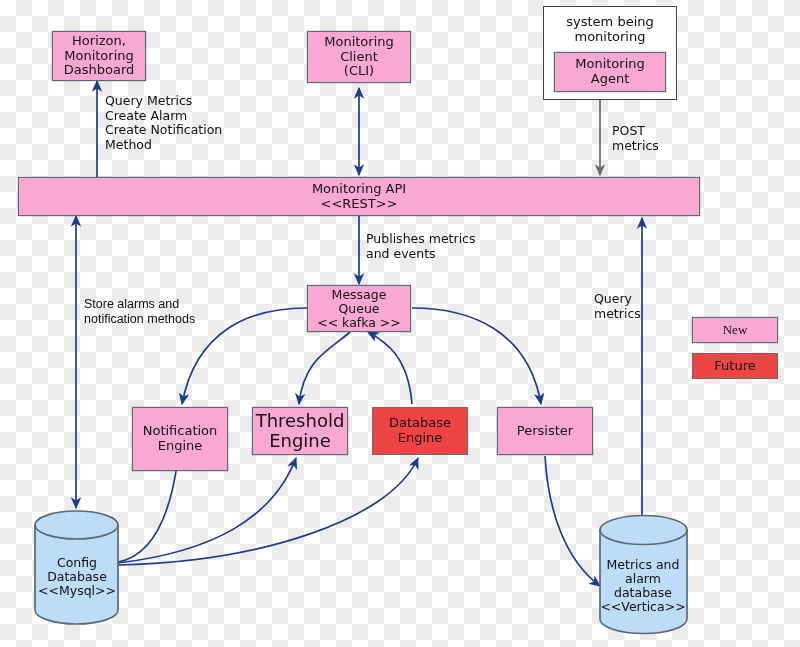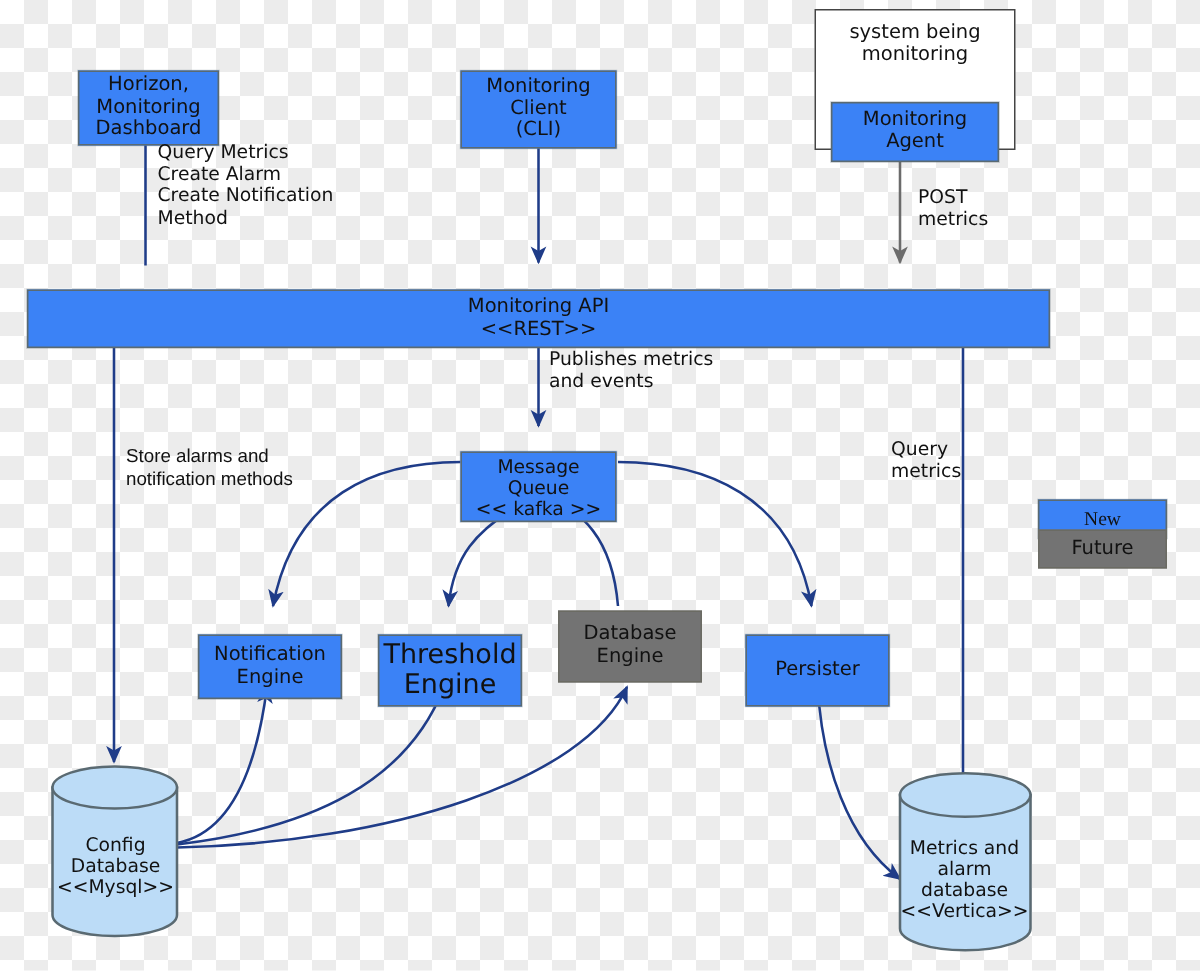--- a/index.html
+++ b/index.html
@@ -21,27 +21,26 @@
   .node{
     position:absolute;
     box-sizing:border-box;
     display:flex;flex-direction:column;align-items:center;justify-content:center;
     text-align:center;
     color:#111111;
     line-height:1.12;
     z-index:3;
   }
   .box-new{
-    background:#3b82f6;
+    background:#f9a8d4;
     border:1.6px solid #5a6a72;
     box-shadow:0 0 0 0.5px rgba(90,106,114,.35);
-    margin-top:16px;
   }
   .box-future{
-    background:#737373;
+    background:#ef4444;
     border:1.6px solid #6b6b63;
   }
   .box-plain{
     background:#ffffff;
     border:1.5px solid #444444;
   }
   .lbl{
     position:absolute;
     color:#111111;
     line-height:1.16;
@@ -135,21 +134,21 @@
     <span style="white-space:pre-line;">Message
 Queue
 &lt;&lt; kafka &gt;&gt;</span>
   </div>
 
   <div class="node box-new" style="left:18px;top:177px;width:682px;height:39px;font-size:13px;">
     <span style="white-space:pre-line;">Monitoring API
 &lt;&lt;REST&gt;&gt;</span>
   </div>
 
-  <div class="node box-new" style="left:132px;top:407px;width:96px;height:43px;font-size:13px;">
+  <div class="node box-new" style="left:132px;top:407px;width:96px;height:64px;font-size:13px;">
     <span style="white-space:pre-line;">Notification
 Engine</span>
   </div>
 
   <div class="node box-new" style="left:252px;top:407px;width:96px;height:48px;font-size:18px;">
     <span style="white-space:pre-line;">Threshold
 Engine</span>
   </div>
 
   <div class="node box-future" style="left:372px;top:407px;width:96px;height:48px;font-size:13px;">

